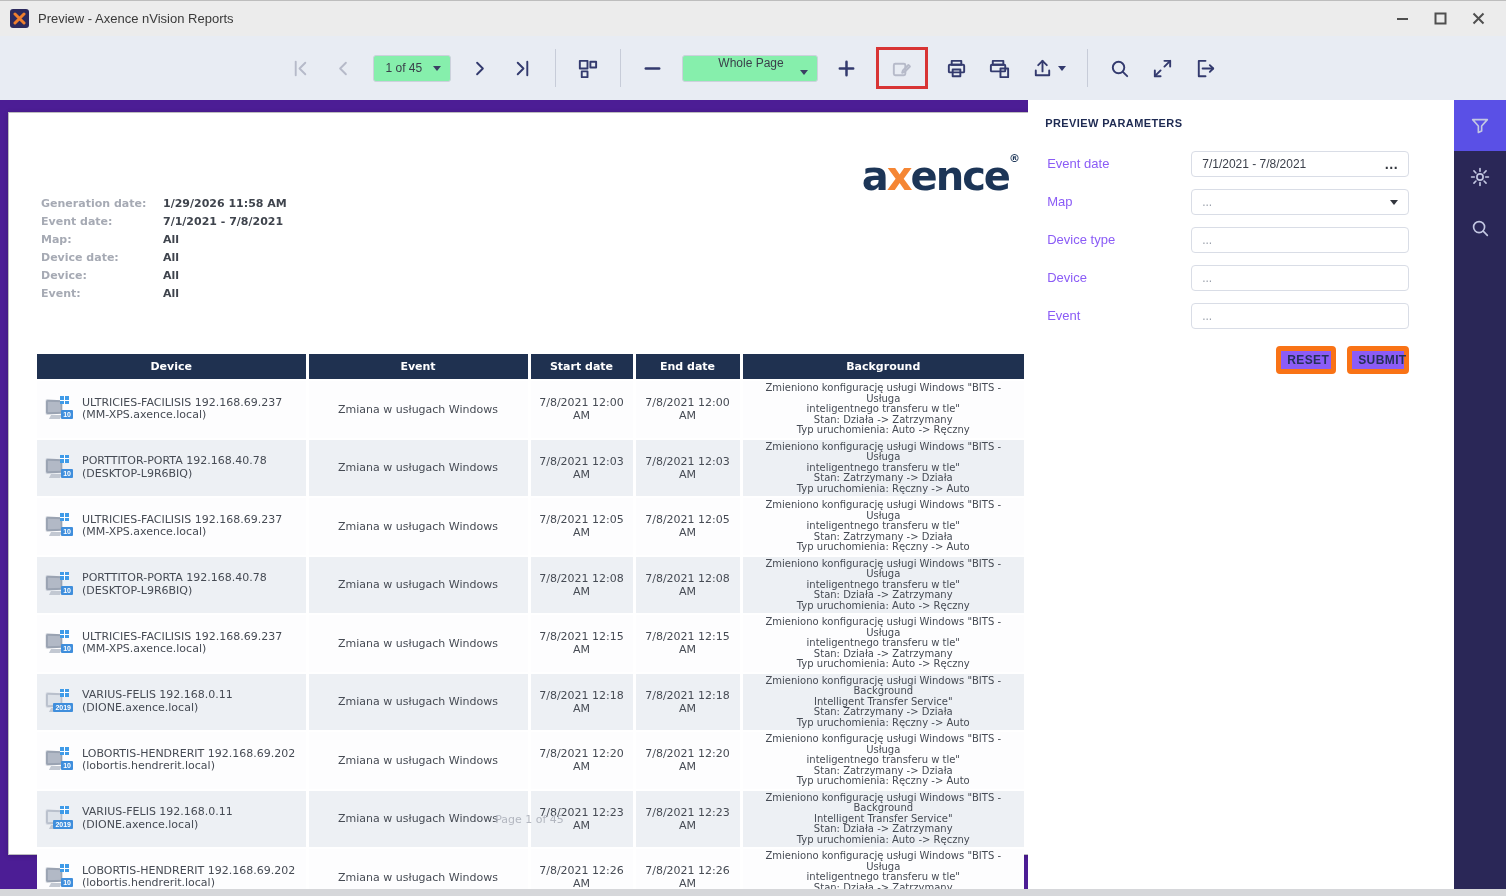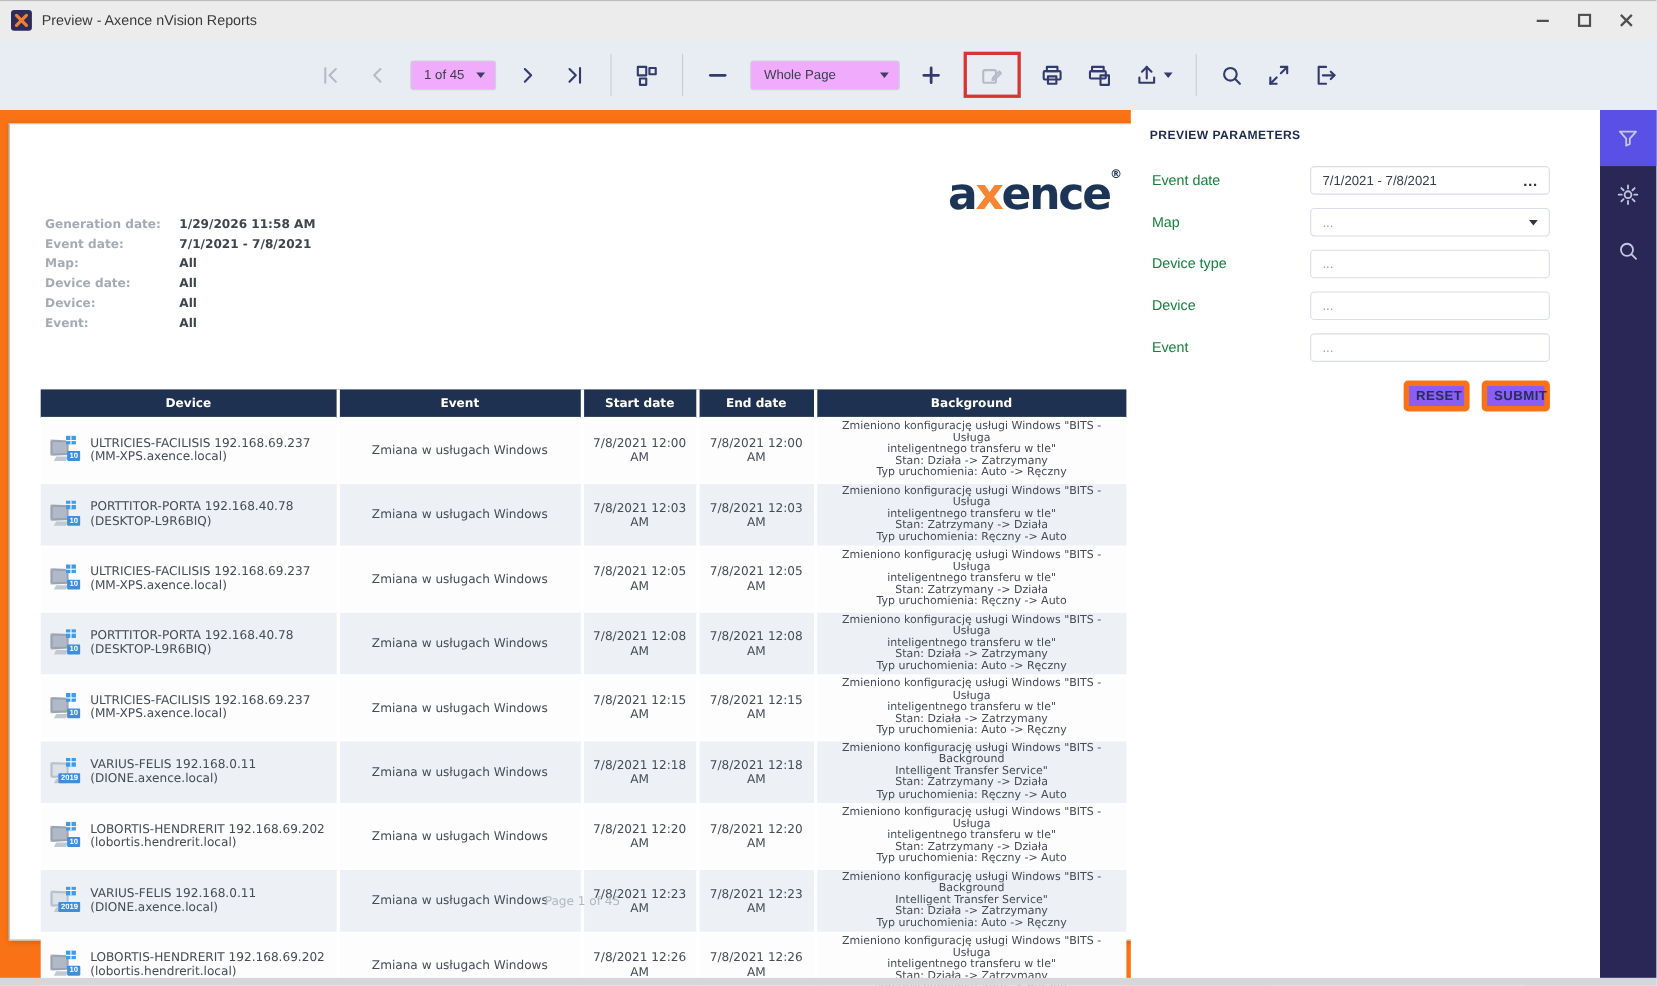--- a/index.html
+++ b/index.html
@@ -32,39 +32,39 @@
   }
   .tb-group { display:flex; align-items:center; gap:15px; }
   .tb {
     background:none; border:none; padding:0; cursor:pointer;
     width:28px; height:28px; display:flex; align-items:center; justify-content:center;
   }
   .tb svg { width:23px; height:23px; stroke:#333a6e; fill:none; stroke-width:2; stroke-linecap:round; stroke-linejoin:round; }
   .tb.disabled svg { stroke:#b6bac9; }
   .sep { width:1px; height:38px; background:#c7ccd8; margin:0 3px; }
   .tb-select {
-    height:27px; background:#f0abfc; border:1px solid #ccd1dc; border-radius:3px;
+    height:27px; background:#86efac; border:1px solid #ccd1dc; border-radius:3px;
     display:flex; align-items:center; padding:0 9px 0 12px;
     font-size:12px; color:#3a3f4a; cursor:pointer;
   }
   .tb-select .caret {
     width:0; height:0; margin-left:auto;
     border-left:4px solid transparent; border-right:4px solid transparent; border-top:5px solid #3a3f63;
   }
   .page-select { width:78px; }
-  .zoom-select { width:136px; }
+  .zoom-select { width:136px;flex-direction:column; }
   .red-box { border:3px solid #d83434; padding:4px 9px; display:flex; align-items:center; }
   .export-caret {
     width:0; height:0; margin-left:4px;
     border-left:4px solid transparent; border-right:4px solid transparent; border-top:5px solid #333a6e;
   }
 
   
   .content { position:absolute; top:100px; left:0; width:1506px; height:789px; display:flex; }
-  .viewer { position:relative; width:1109px; height:789px; background:#f97316; }
+  .viewer { position:relative; width:1109px; height:789px; background:#4c1d95; }
   .page {
     position:absolute; left:8px; top:12px; width:1043px; height:743px;
     background:#fff; border:1px solid #bdbdbf; box-shadow:0 1px 5px rgba(0,0,0,.18);
     font-family:"DejaVu Sans", sans-serif;
   }
   .logo { position:absolute; top:26px; right:30px; font-family:"DejaVu Sans", sans-serif;
     font-size:40px; font-weight:bold; color:#1c3557; letter-spacing:-2px; line-height:40px; }
   .logo .x { color:#f58634; }
   .logo .reg { font-size:11px; vertical-align:28px; letter-spacing:0; }
 
@@ -108,21 +108,21 @@
     font-family:"Liberation Sans", sans-serif; }
 
   .page-footer { position:absolute; top:700px; left:0; width:100%; text-align:center;
     font-size:11px; color:#b3b7c0; }
 
   
   .params { position:relative; width:458px; height:789px; background:#fff;padding-left:16px; }
   .params-heading { position:absolute; left:17px; top:17px; font-size:11px; font-weight:bold;
     color:#1e2a52; letter-spacing:.4px; }
   .param-row { position:absolute; left:0; width:100%; height:26px; }
-  .param-label { position:absolute; left:19px; top:5px; font-size:13px; color:#15803d; }
+  .param-label { position:absolute; left:19px; top:5px; font-size:13px; color:#8b5cf6; }
   .param-input {
     position:absolute; left:163px; top:0; width:218px; height:26px;
     border:1px solid #d9dde6; border-radius:4px; background:#fff;
     display:flex; align-items:center; padding:0 10px; font-size:12px; color:#3a3f4a; cursor:text;
   }
   .param-input .ph { color:#9aa0ab; }
   .ellipsis-btn { margin-left:auto; font-size:14px; font-weight:bold; color:#33363e; line-height:10px; cursor:pointer; }
   .dd-caret { width:0; height:0; margin-left:auto; cursor:pointer;
     border-left:4.5px solid transparent; border-right:4.5px solid transparent; border-top:5.5px solid #33363e; }
   .param-btn {

